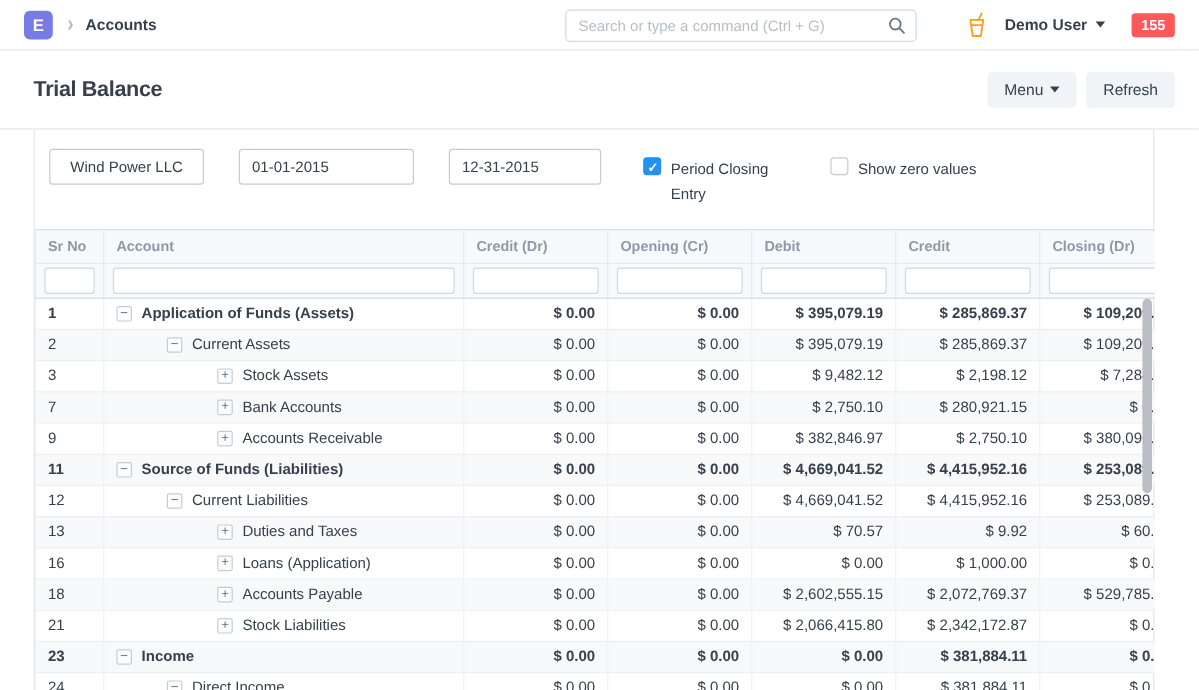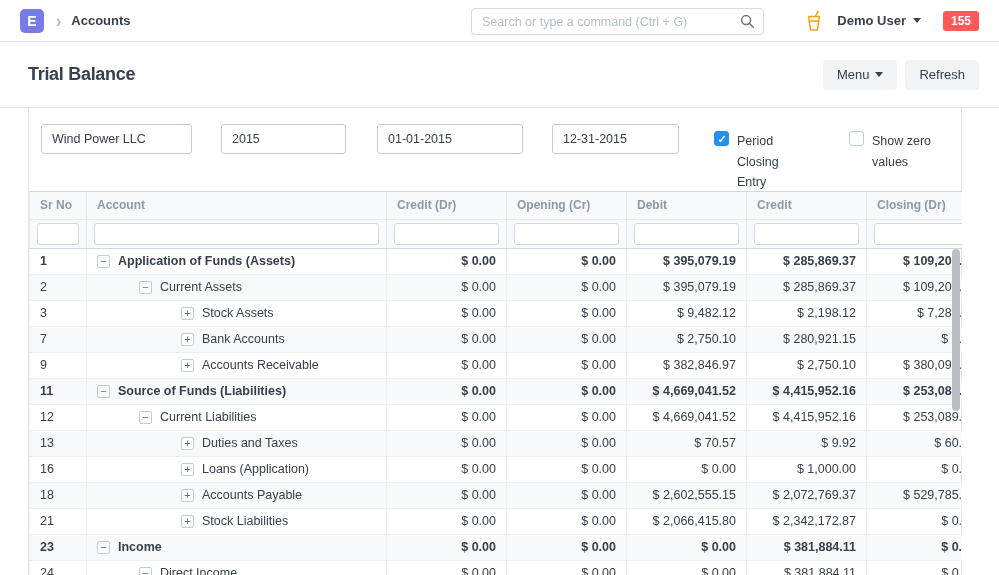--- a/index.html
+++ b/index.html
@@ -40,21 +40,21 @@
     padding:0 14px; font-size:13px; color:#36414c; margin-left:8px; cursor:pointer;
     display:flex; align-items:center; font-family:"Liberation Sans", sans-serif; }
   .btn .caret { border-top-color:#36414c; margin-left:6px; }
 
   
   .card { margin-left:28px; width:934px; border-left:1px solid #e2e6ea;
     border-right:1px solid #e2e6ea; height:467px; position:relative; }
   .filters { height:83px; padding:16px 12px 0; display:flex; align-items:flex-start; }
   .f-input { height:30px; border:1px solid #c3ccd3; border-radius:3px; padding:0 10px;
     font-size:12.5px; color:#36414c; outline:none; font-family:"Liberation Sans", sans-serif; }
-  .f-company { width:151px; margin-right:29px; }
+  .f-company { width:129px; margin-right:29px;text-align:center; }
   .f-year    { width:125px; margin-right:31px; }
   .f-from    { width:146px; margin-right:29px; }
   .f-to      { width:127px; }
   .chk-group { display:flex; align-items:flex-start; margin-top:7px; cursor:pointer; }
   .chk-group.g1 { margin-left:35px; width:118px; }
   .chk-group.g2 { margin-left:38px; }
   .chk { width:15px; height:15px; border-radius:3px; border:1px solid #c3ccd3;
     background:#fff; flex:0 0 15px; position:relative; margin-right:8px; }
   .chk.checked { background:#2490ef; border-color:#2490ef; }
   .chk.checked::after { content:"✓"; color:#fff; font-size:11px; font-weight:bold;
@@ -128,21 +128,20 @@
       <span class="caret"></span>
     </button>
     <button class="btn">Refresh</button>
   </div>
 </div>
 
 <div class="card">
 
   <div class="filters">
     <input class="f-input f-company" value="Wind Power LLC" style="">
-    <input class="f-input f-year" value="2015" style="">
     <input class="f-input f-from" value="01-01-2015" style="">
     <input class="f-input f-to" value="12-31-2015" style="">
     <span class="chk-group g1">
       <span class="chk checked" id="chk-pce"></span>
       <span class="chk-label">Period Closing Entry</span>
     </span>
     <span class="chk-group g2">
       <span class="chk" id="chk-zero"></span>
       <span class="chk-label">Show zero values</span>
     </span>

